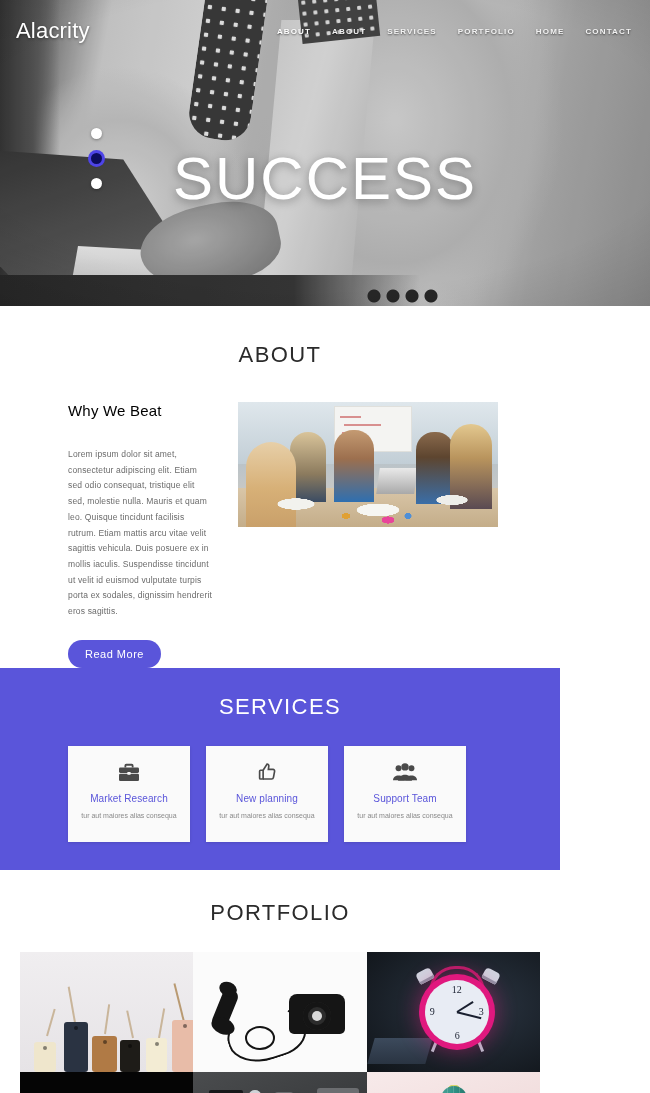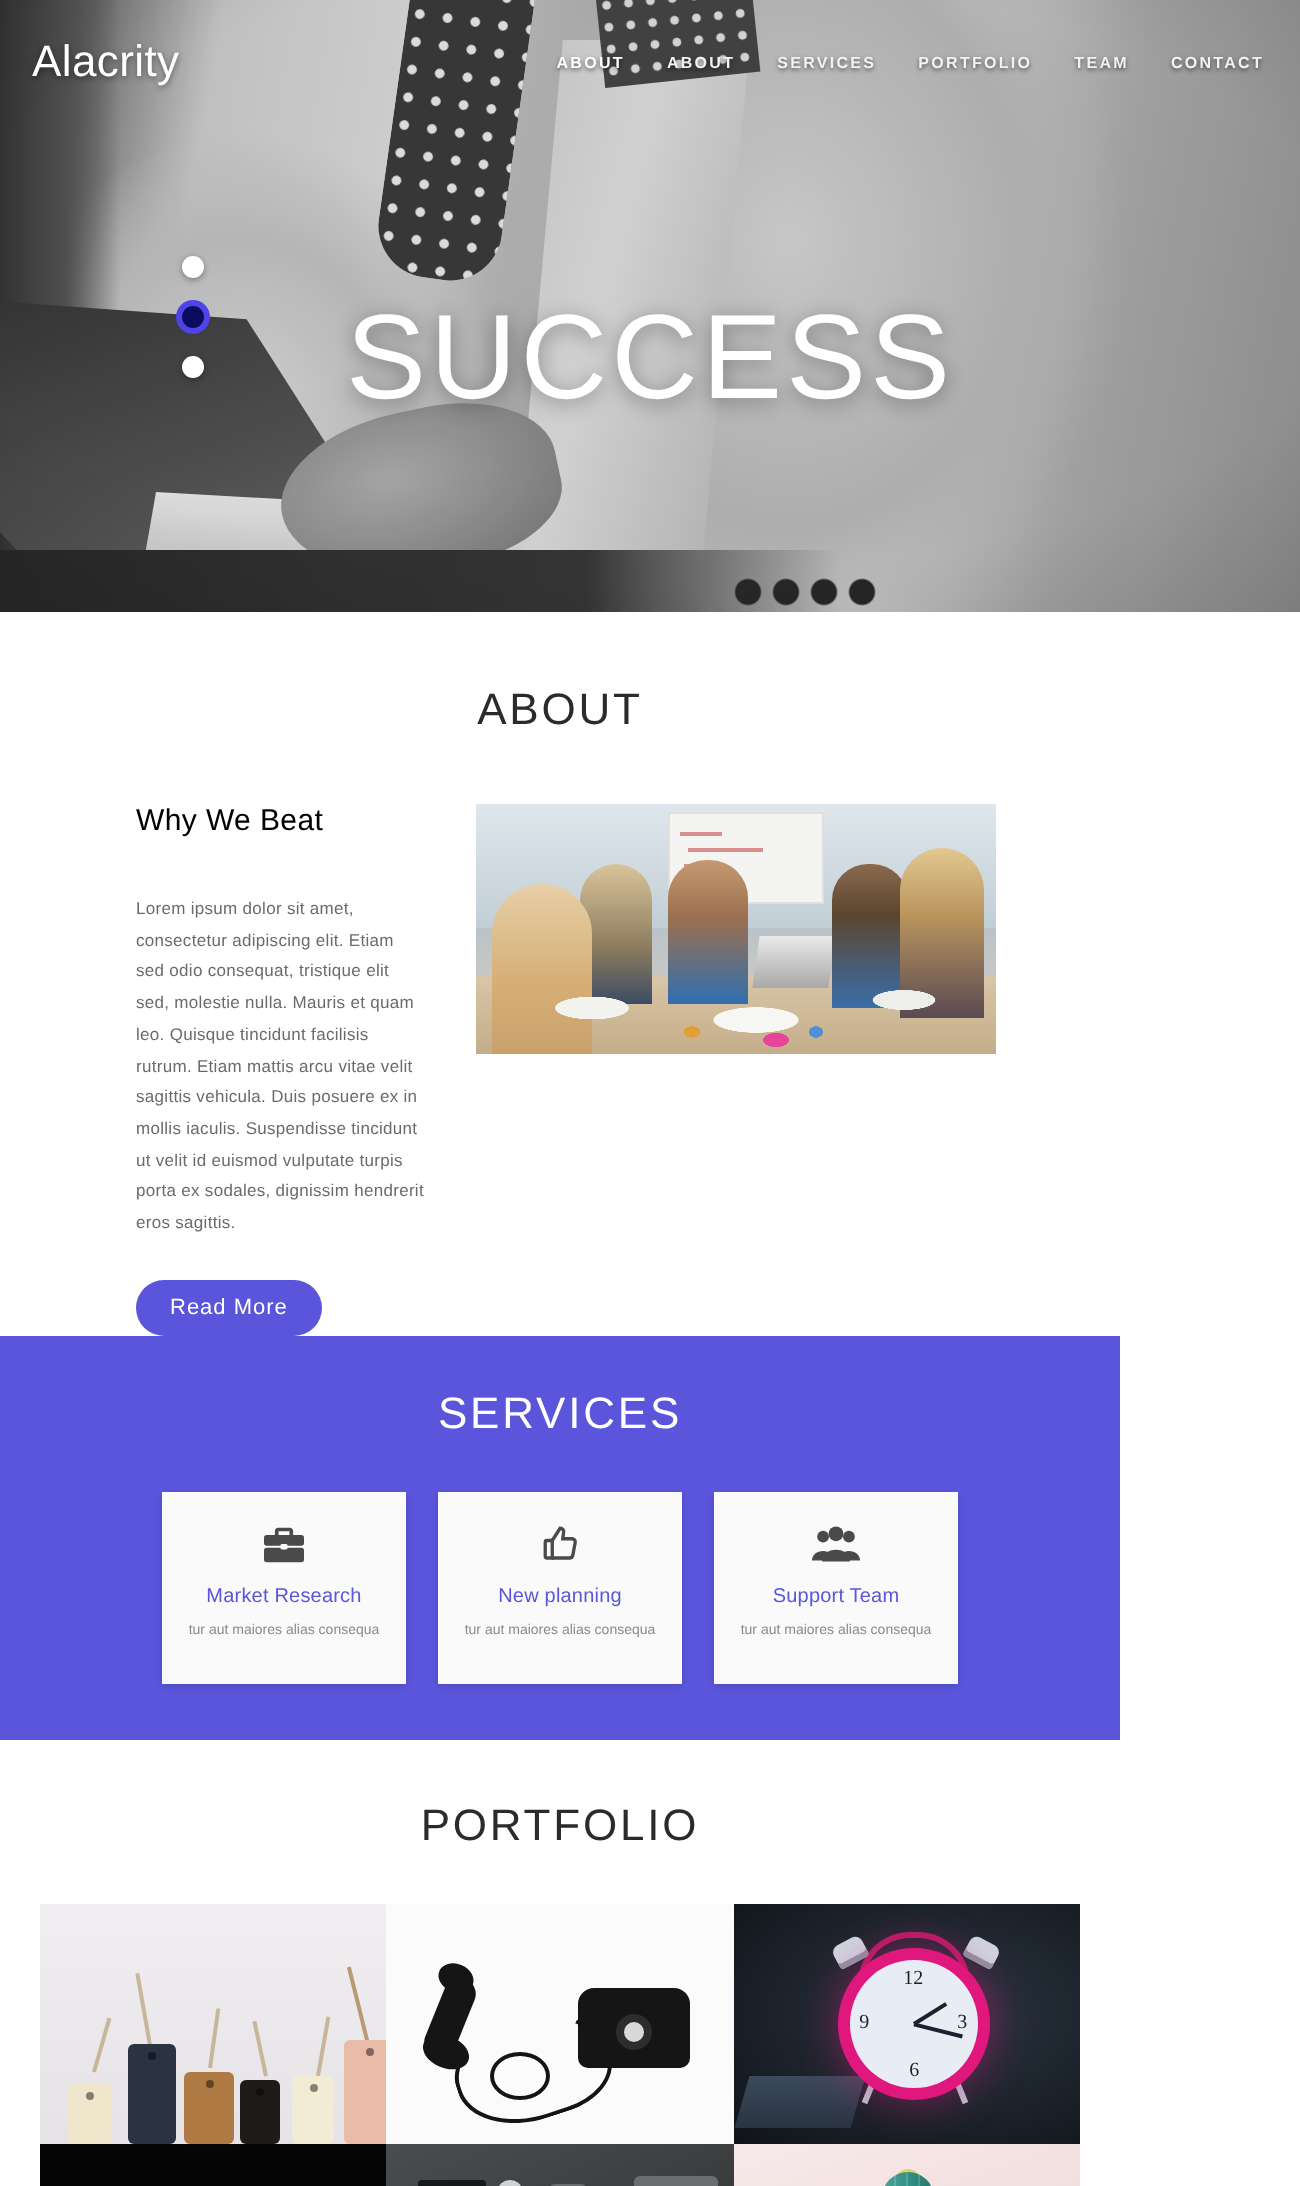--- a/index.html
+++ b/index.html
@@ -155,21 +155,21 @@
   .ap-lap1 { position:absolute; left:140px; top:66px; width:38px; height:26px;
              background:linear-gradient(180deg,#e9e9e9 0%,#a9a9a9 100%); transform:skewX(-8deg); }
   .ap-lap2 { position:absolute; left:216px; top:72px; width:36px; height:24px;
              background:linear-gradient(180deg,#3c3c3c 0%,#1f1f1f 100%); transform:skewX(7deg); }
   .ap-box { position:absolute; left:182px; top:72px; width:26px; height:22px;
             background:linear-gradient(180deg,#d6b98e 0%,#bb9a68 100%); }
 
   
   .services { background:#5a55da; padding:26px 0 28px; }
   .services .sec-title { color:#ffffff; }
-  .cards { display:flex; justify-content:center; gap:16px; margin-top:26px; padding:0 68px; }
+  .cards { display:flex; gap:16px; margin-top:26px; padding:0 68px; }
   .card { width:122px; height:96px; background:#fafafa; text-align:center;
           padding:13px 8px 0; box-shadow:0 1px 3px rgba(0,0,0,.12); }
   .card-icon { height:26px; display:flex; align-items:center; justify-content:center; color:#4a4a4a; }
   .card-title { color:#5a55da; font-size:10px; margin-top:8px; letter-spacing:.1px; }
   .card-text { color:#8a8a8a; font-size:7px; margin-top:6px; line-height:1.6; }
 
   
   .portfolio { padding:30px 0 0; }
   .grid { display:grid; grid-template-columns:repeat(3,1fr); width:520px; margin:26px auto 0; }
   .cell { position:relative; height:120px; overflow:hidden; }
@@ -275,21 +275,21 @@
       <div class="vignette"></div>
     </div>
 
     <nav class="nav">
       <div class="logo">Alacrity</div>
       <div class="menu">
         <a href="#" class="active">ABOUT</a>
         <a href="#">ABOUT</a>
         <a href="#">SERVICES</a>
         <a href="#">PORTFOLIO</a>
-        <a href="#">TEAM</a>
+        <a href="#">HOME</a>
         <a href="#">CONTACT</a>
       </div>
     </nav>
 
     <div class="hero-title">SUCCESS</div>
 
     <div class="dots">
       <div class="dot"></div>
       <div class="dot active"></div>
       <div class="dot"></div>

